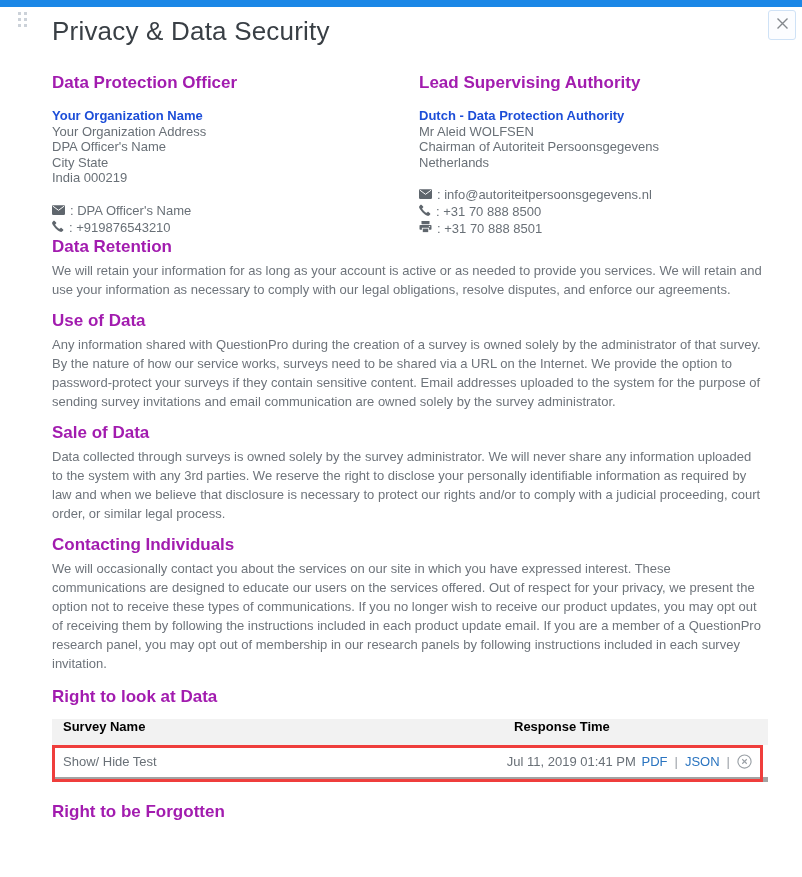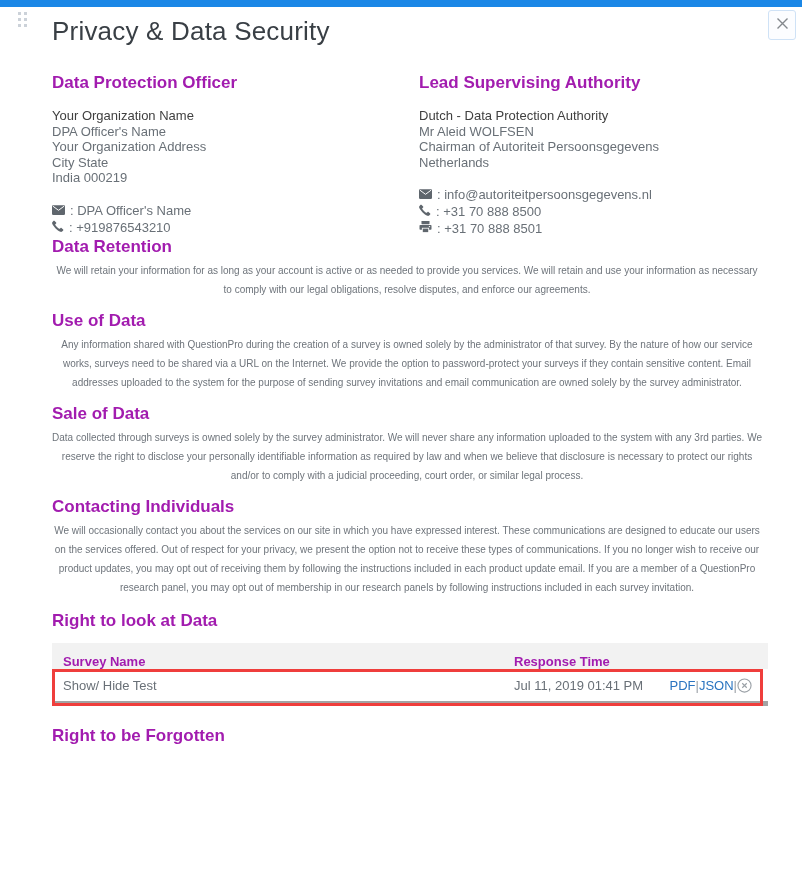--- a/index.html
+++ b/index.html
@@ -18,41 +18,41 @@
   .close-btn {
     position:absolute; top:10px; right:6px; width:28px; height:30px;
     background:#fcfdff; border:1px solid #cfe2f6; border-radius:3px;
     display:flex; align-items:center; justify-content:center; cursor:pointer;
   }
   .content { padding:16px 40px 0 52px; }
   h1 { font-size:26px; font-weight:400; color:#393f45; letter-spacing:.2px; }
   h2 { font-size:17px; font-weight:700; color:#a21caf; line-height:20px; }
   .columns { display:grid; grid-template-columns:367px 1fr; margin-top:26px; }
   .org-block { margin-top:15px; font-size:13px; line-height:15.5px; color:#697077; }
-  .org-block .org-name { font-weight:400; color:#404040; }
+  .org-block .org-name { font-weight:700; color:#1d4ed8; }
   .contact-block { margin-top:16px; font-size:13px; }
   .contact-line { display:flex; align-items:flex-end; gap:5px; line-height:17px; }
   .contact-line svg { flex:0 0 auto; }
   .sections { }
   .section { margin-top:12px; }
   .section:first-child { margin-top:0; }
-  .section p { font-size:10px; line-height:19px; color:#6e747b; margin-top:4px;text-align:center; }
+  .section p { font-size:13px; line-height:19px; color:#6e747b; margin-top:4px; }
   .table-heading { margin-top:14px; }
   .survey-table { margin-top:12px; position:relative; width:716px; font-size:13px; }
   .t-header {
-    display:flex; background:#f2f2f2; height:26px; align-items:flex-end;
-    font-weight:700; color:#a21caf;
+    display:flex; background:#f2f2f2; height:26px; align-items:flex-start;
+    font-weight:700; color:#000000;
   }
   .t-row {
     display:flex; height:37px; align-items:center; color:#697077;
     border-bottom:5px solid #a3a3a3; position:relative;
   }
   .col-name { width:462px; padding-left:11px; }
   .col-time { width:137px; }
-  .col-actions { flex:1; display:flex; align-items:center; gap:0; padding-right:16px; justify-content:flex-end; }
+  .col-actions { flex:1; display:flex; align-items:center; gap:7px; padding-right:16px; justify-content:flex-end; }
   a.link { color:#2a74c0; text-decoration:none; cursor:pointer; }
   .pipe { color:#9aa0a6; }
   .highlight-box {
     position:absolute; left:0; top:26px; width:711px; height:37px;
     border:3px solid #ef3e3c; pointer-events:none;
   }
   .forget-section { margin-top:20px; }
   .icon-x-circle { display:inline-flex; }
 </style>
 </head>
@@ -80,22 +80,22 @@
 <div class="content">
 
   <h1>Privacy &amp; Data Security</h1>
 
   <div class="columns">
 
     <div class="col">
       <h2>Data Protection Officer</h2>
       <div class="org-block">
         <div class="org-name">Your Organization Name</div>
+        <div>Your Organization Address</div>
         <div>DPA Officer's Name</div>
-        <div>Your Organization Address</div>
         <div>City State</div>
         <div>India 000219</div>
       </div>
       <div class="contact-block">
         <div class="contact-line">
           <span class="icon">
             <svg width="13" height="10" viewBox="0 0 16 12">
                 <path d="M1 0h14c.6 0 1 .4 1 1v10c0 .6-.4 1-1 1H1c-.6 0-1-.4-1-1V1C0 .4.4 0 1 0z" fill="#5f666d"></path>
                 <path d="M1 1.2l7 5.2 7-5.2" stroke="#fff" stroke-width="1.2" fill="none"></path>
               </svg>

